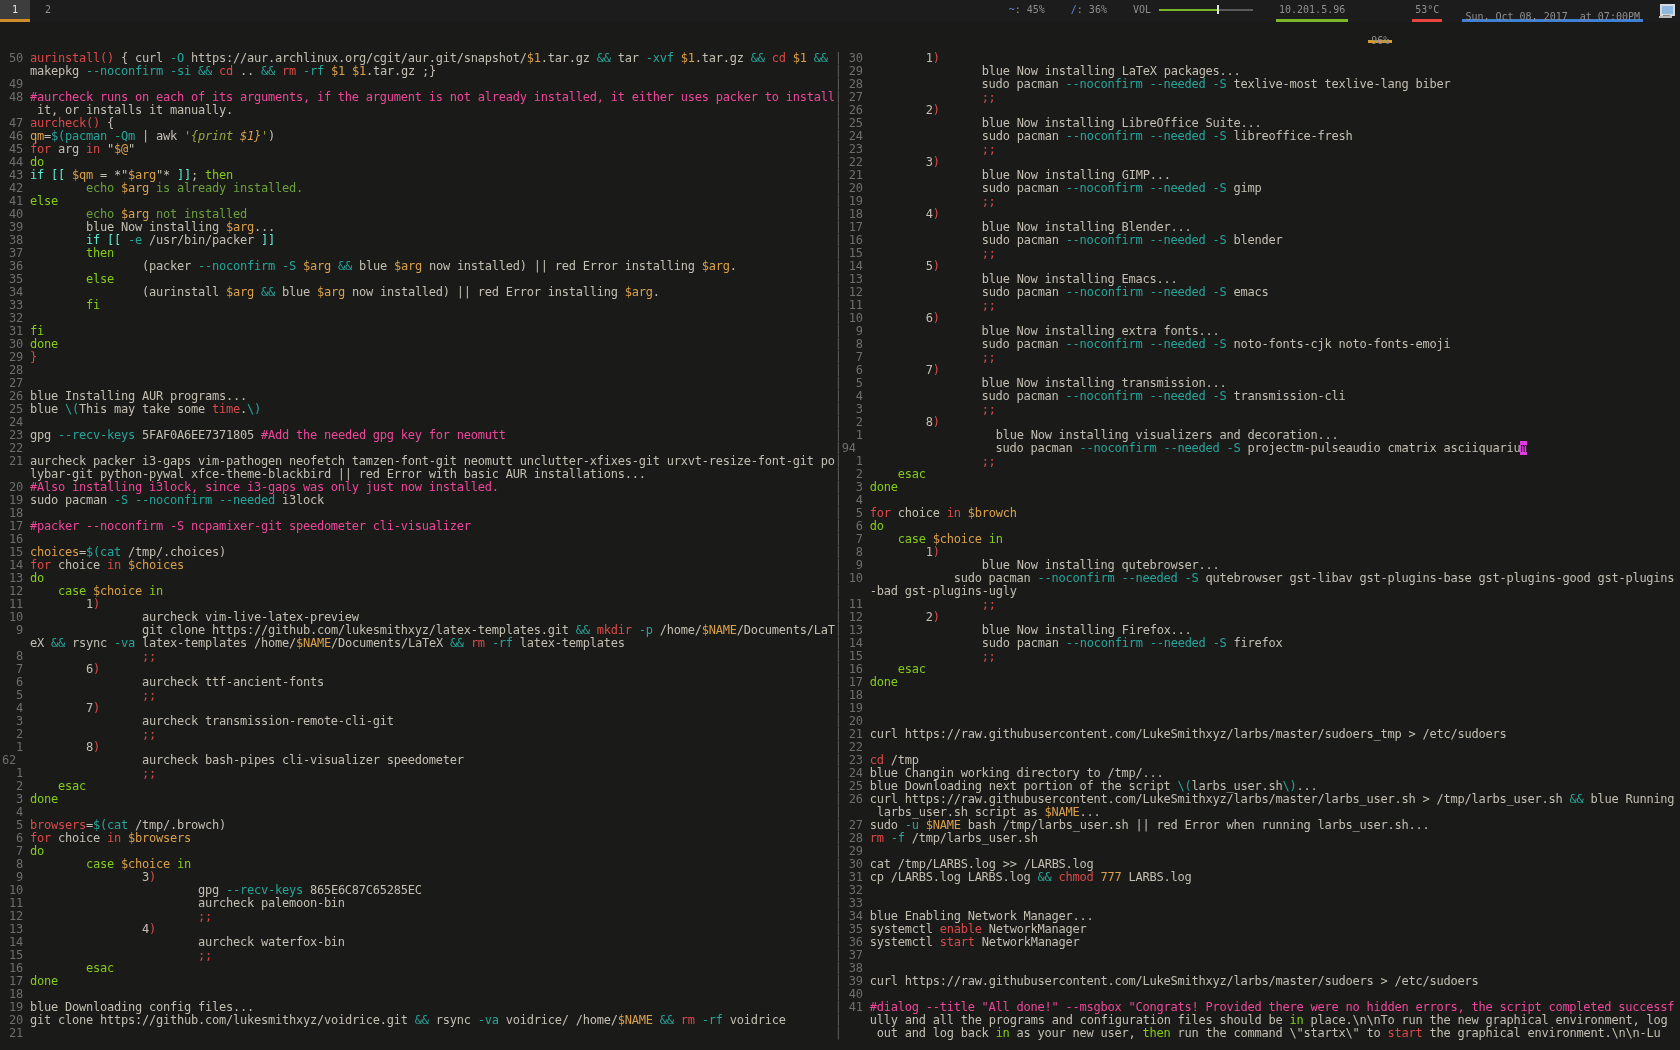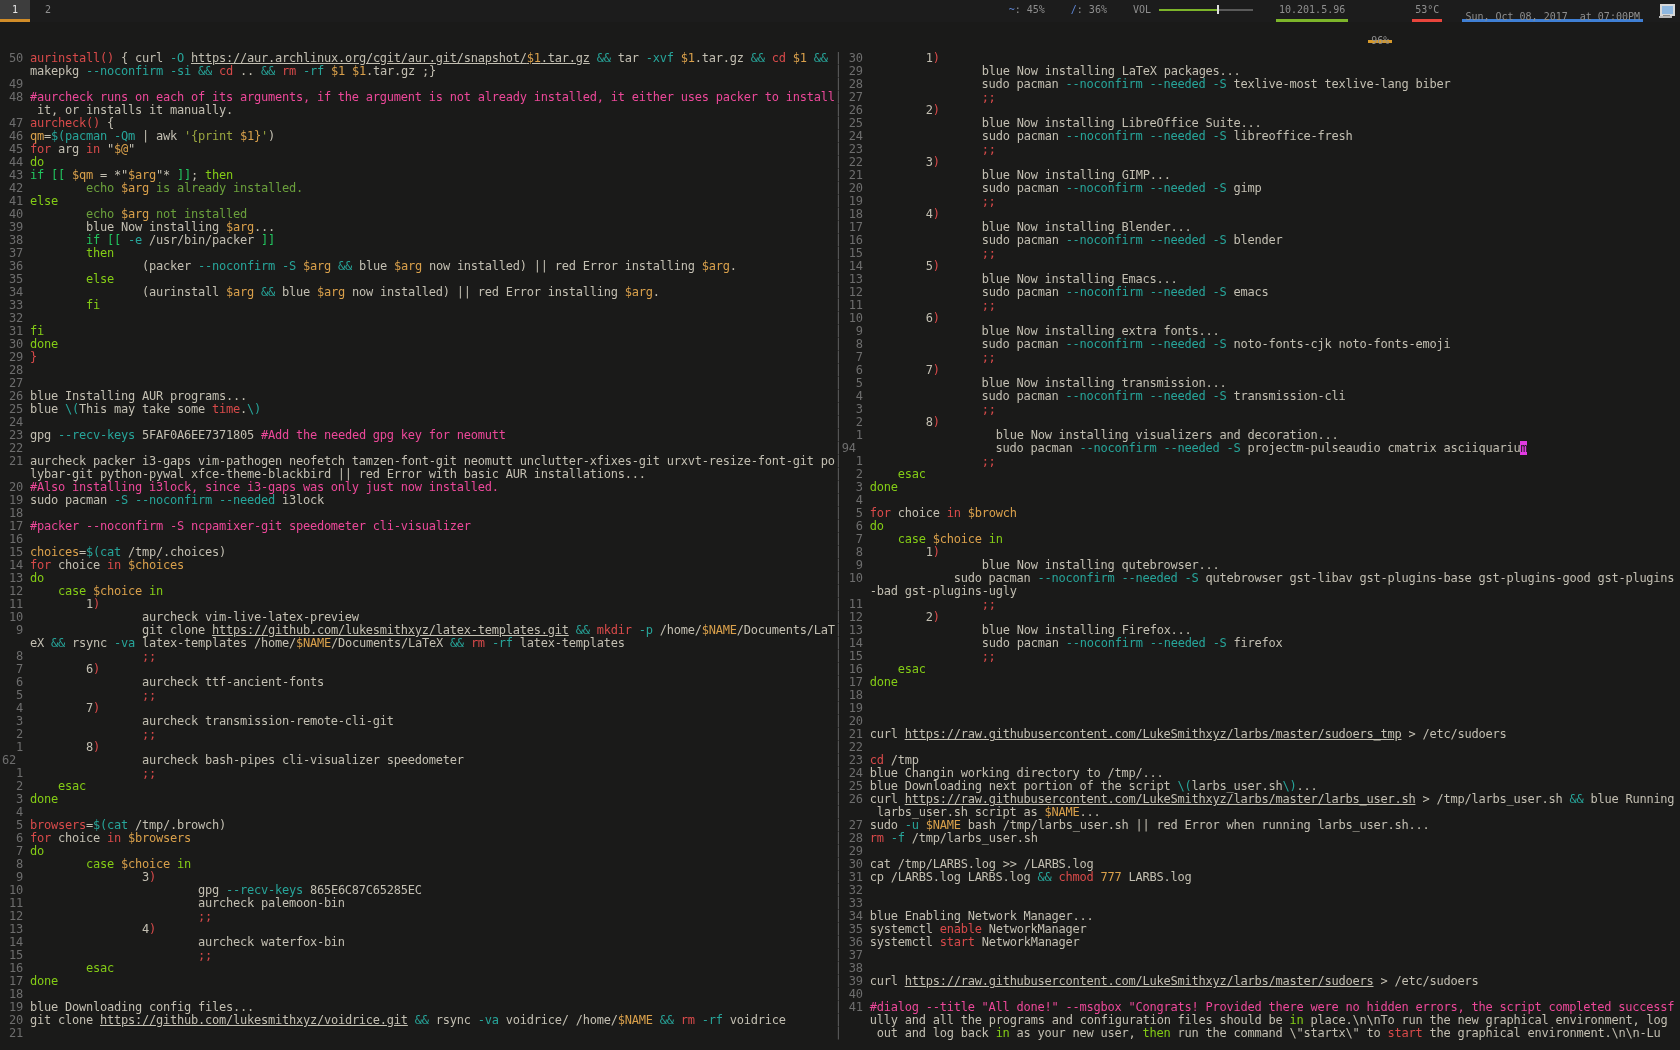--- a/index.html
+++ b/index.html
@@ -25,25 +25,25 @@
   .vim{background:#1a1a19;color:#c3bfb2;font-family:"DejaVu Sans Mono",monospace;
        font-size:12px;line-height:13px;letter-spacing:-0.2276px;
        white-space:pre;padding:4px 0 0 2px;height:1024px;}
   .row{height:13px;}
   .num{color:#6e6e6e;}
   .sep{color:#5f5f5f;}
   .cmt{color:#ec4899;}
   .teal{color:#27a59a;}
   .red{color:#d84a4a;}
   .kw{color:#84cc16;}
-  .kwb{color:#22c55e;}
+  .kwb{color:#5eead4;}
   .org{color:#d9a04b;}
   .grn{color:#6ba03c;}
-  .grn2{color:#9aa63f;}
-  .url{text-decoration:underline;margin-top:30px;}
+  .grn2{color:#9aa63f;font-style:italic;}
+  .url{margin-top:30px;}
   .cursor{background:#e23ae2;color:#1a1a19;}
 </style>
 </head>
 <body>
 
 <div class="bar">
   <div id="workspaces" style="display:flex;">
       <div class="ws active">1</div>
       <div class="ws">2</div>
     </div>

